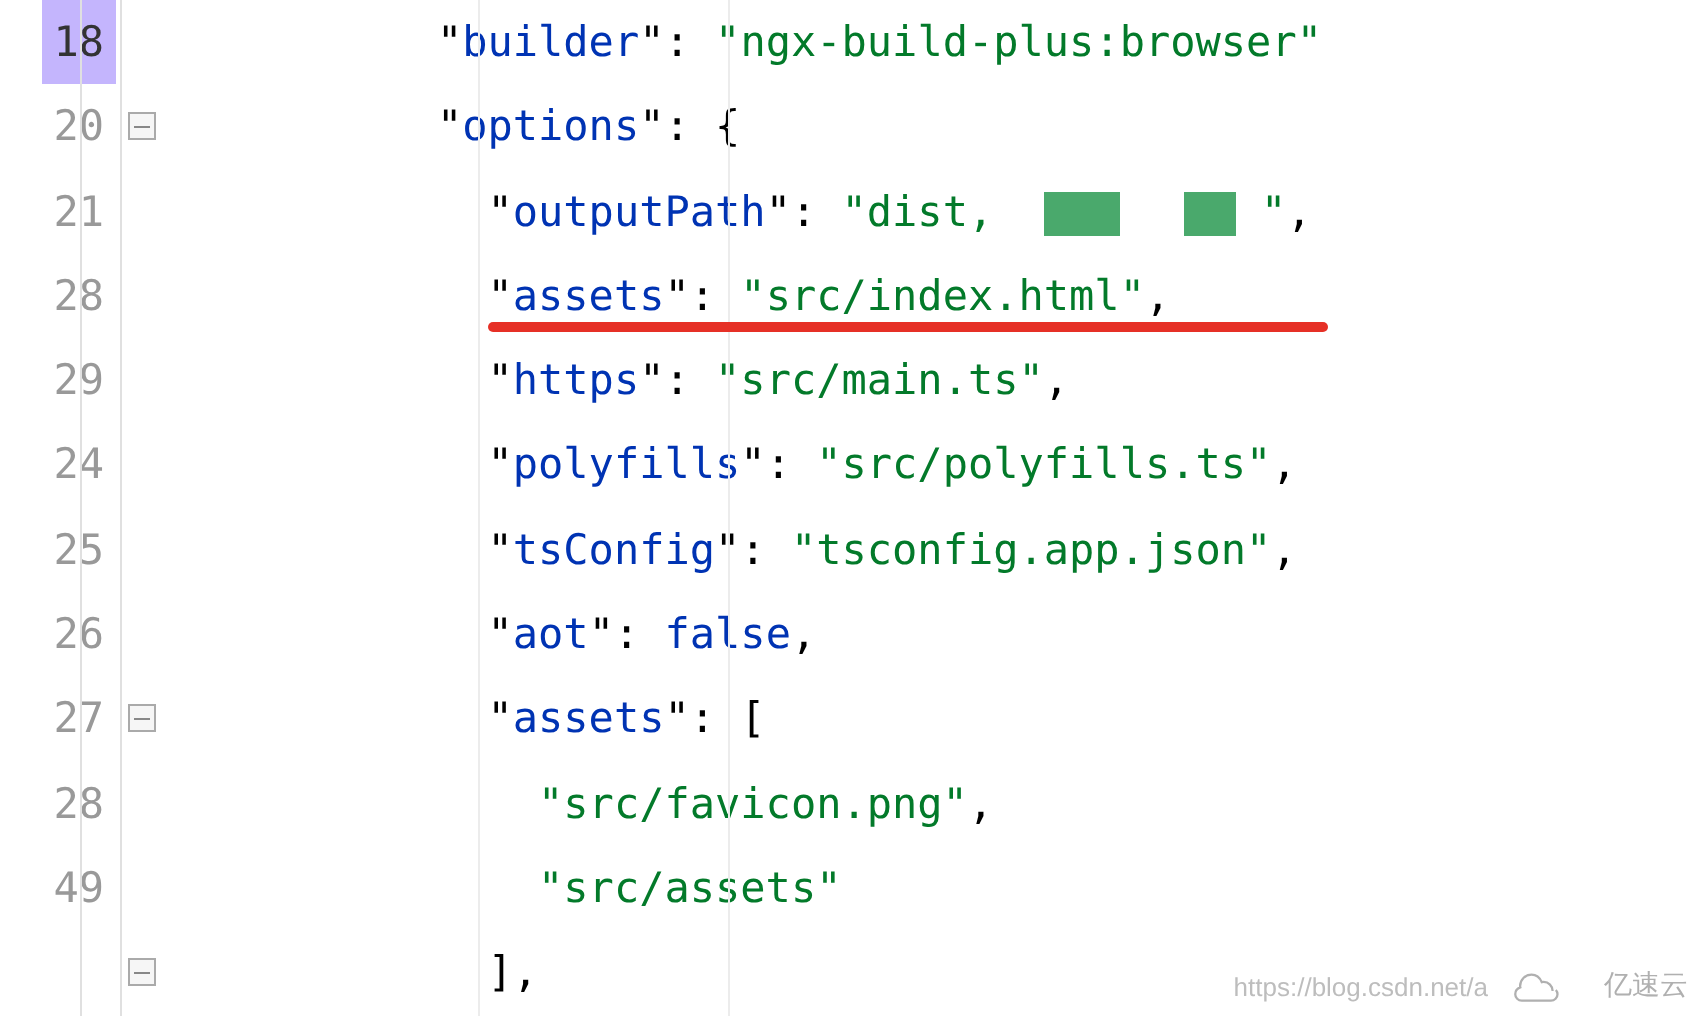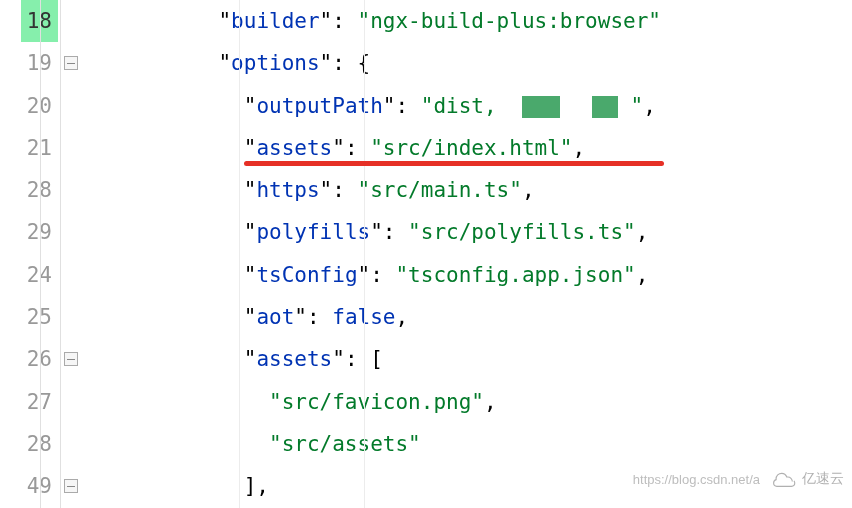--- a/index.html
+++ b/index.html
@@ -52,21 +52,21 @@
     height: 42.3px;
     line-height: 42.3px;
     white-space: pre;
   }
   .code-area {
     flex: 1;
     position: relative;
     padding-left: 8px;
   }
   .hl-gutter {
-    background: #86efac;
+    background: #c4b5fd;
     color: #333;
     display: inline-block;
     padding: 0 6px;
     margin-right: -6px;
   }
   .tok-key { color: #0033b3; text-align: center; }
   .tok-str { color: #037a2a; }
   .tok-kw  { color: #0033b3; }
   .tok-punc{ color: #000000; }
   .fold-marker {
@@ -103,48 +103,47 @@
   .indent-guide {
     position: absolute;
     top: 0;
     bottom: 0;
     width: 1px;
     background: #ececec;
   }
   .watermark {
     position: absolute;
     right: 8px;
-    bottom: 20px;
+    bottom: 6px;
     font-family: sans-serif;
     font-size: 13px;
     color: #bdbdbd;
     display: flex;
     align-items: center;
     gap: 12px;
   }
   .watermark-url { font-size: 13px; }
   .cloud-logo {
     display: inline-flex;
     align-items: center;
-    gap: 4px;
+    gap: 20px;
     color: #b0b0b0;
     font-size: 14px;
   }
   .cloud-icon {
     width: 26px;
     height: 18px;
   }
 </style>
 </head>
 <body>
 
 <div class="editor">
   <div class="gutter" id="gutter">
       <div class="line"><span class="hl-gutter">18</span></div>
-      <div class="line">19</div>
       <div class="line">20</div>
       <div class="line">21</div>
       <div class="line">28</div>
       <div class="line">29</div>
       <div class="line">24</div>
       <div class="line">25</div>
       <div class="line">26</div>
       <div class="line">27</div>
       <div class="line">28</div>
       <div class="line">49</div>

